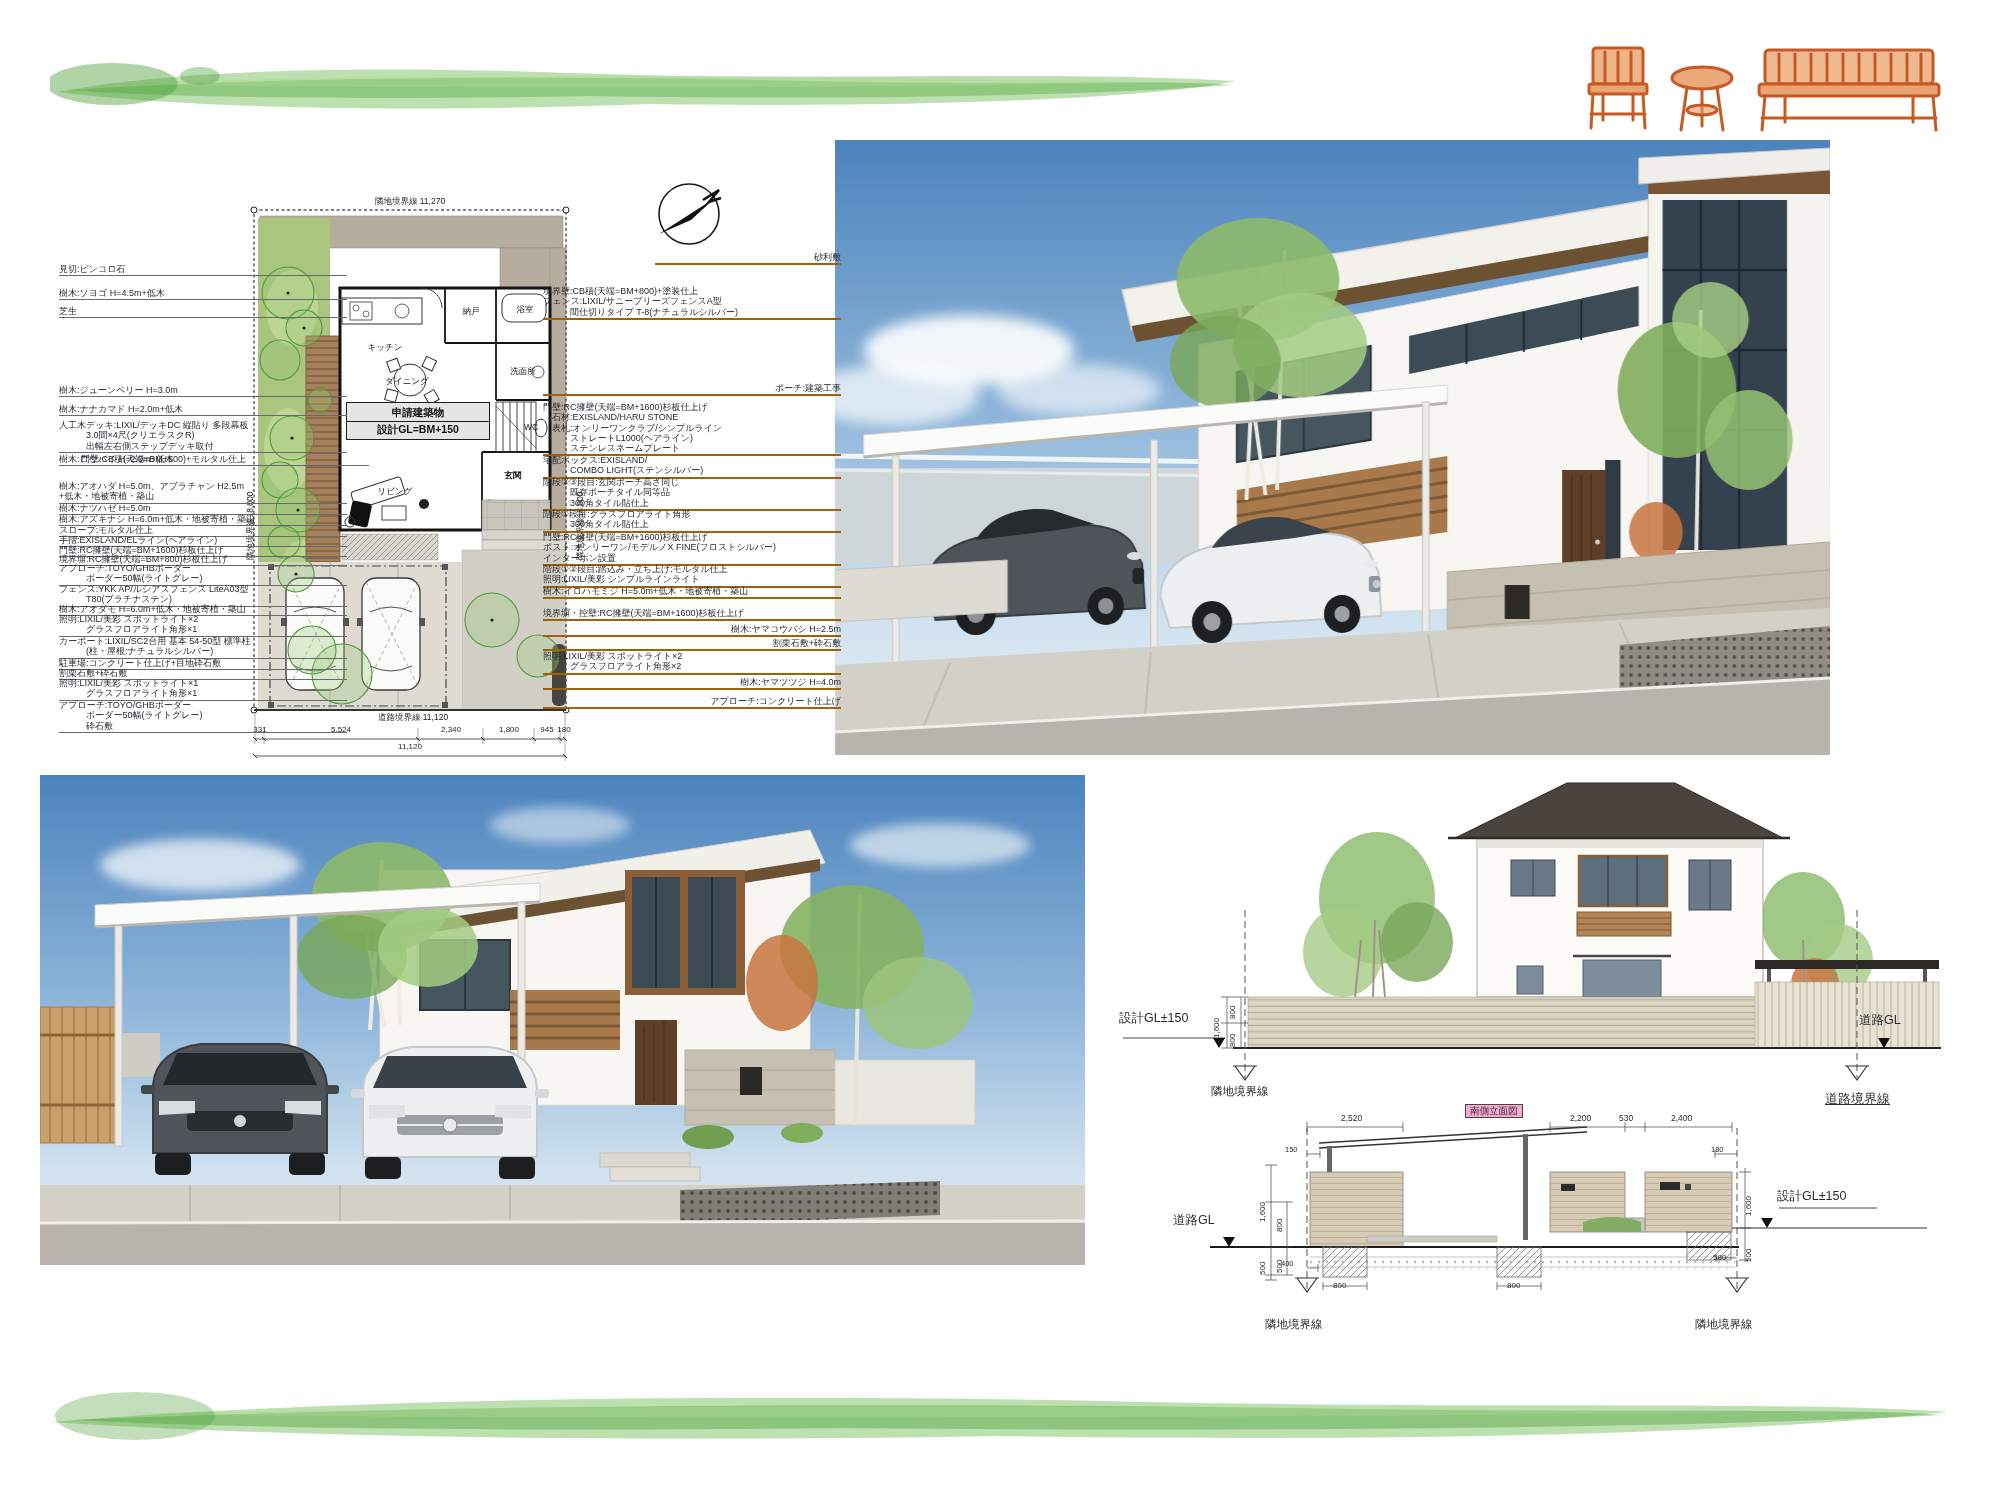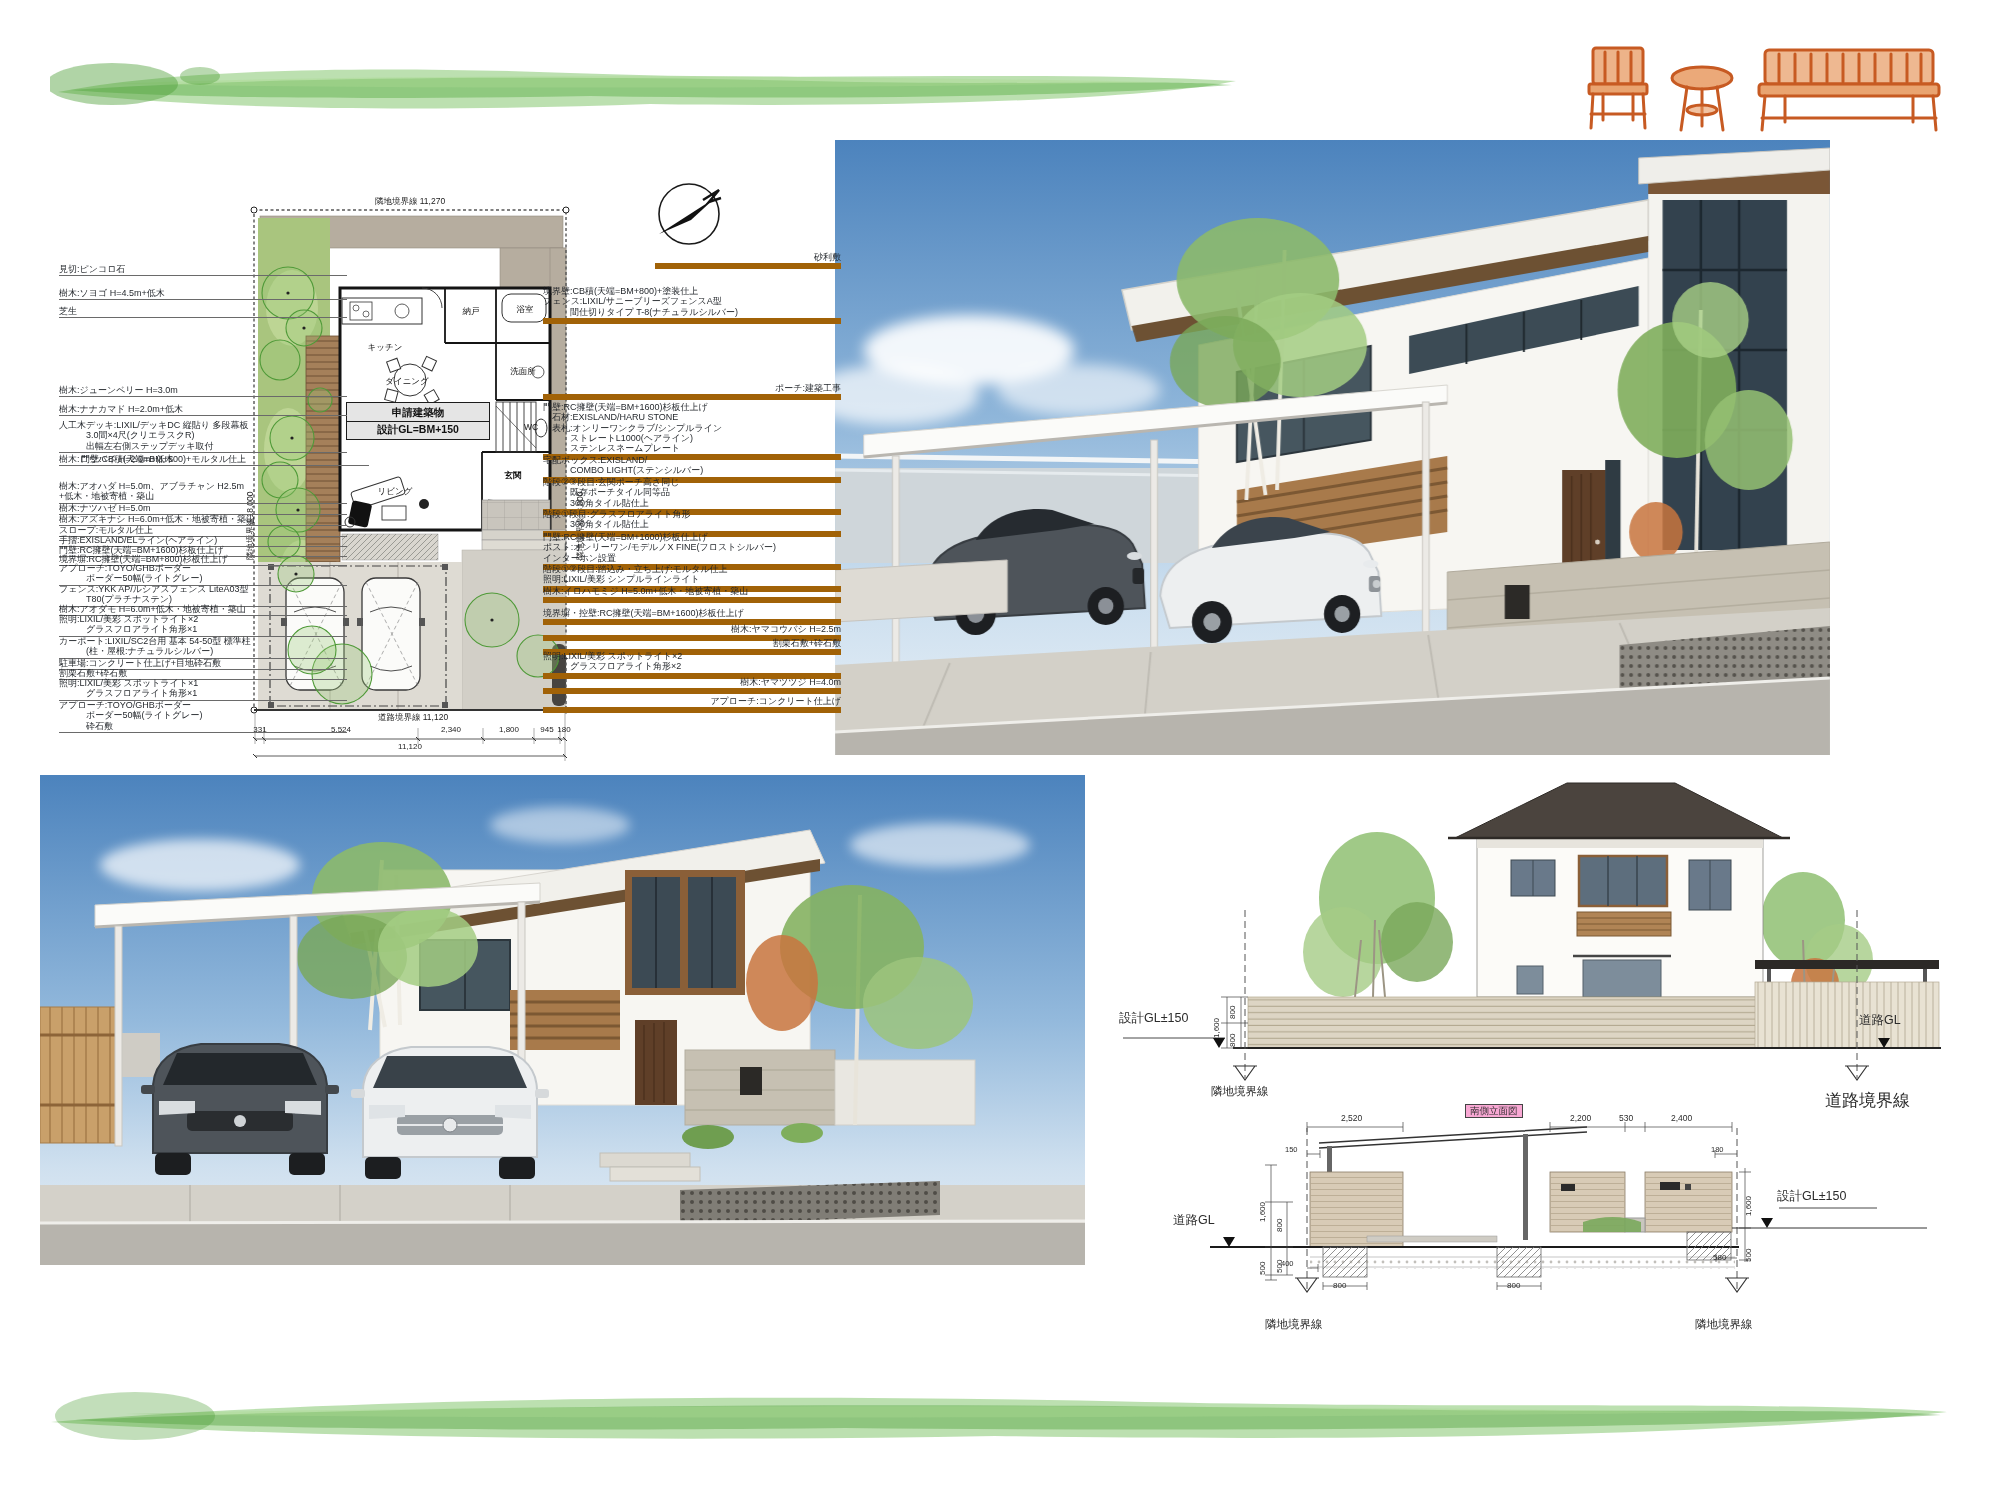--- a/index.html
+++ b/index.html
@@ -2,21 +2,21 @@
 <html><head>
 <meta charset="utf-8">
 <style>
   html,body{margin:0;padding:0;background:#fff;}
   .page{position:relative;width:2000px;height:1500px;background:#ffffff;overflow:hidden;
         font-family:"Liberation Sans","DejaVu Sans",sans-serif;color:#222;}
   .abs{position:absolute;}
   
   .lbl{position:absolute;color:#1f2328;line-height:1.14;white-space:pre-wrap;}
   .plabel-l{left:4px;width:288px;font-size:9px;border-bottom:1px solid #6a6a6a;padding-bottom:1px;z-index:5;}
-  .plabel-r{left:488px;width:298px;font-size:9px;border-bottom:6px solid #a16207;padding-bottom:1px;z-index:5;}
+  .plabel-r{left:488px;width:298px;font-size:9px;border-bottom:2px solid #a16207;padding-bottom:1px;z-index:5;}
   .room{position:absolute;font-size:8.5px;color:#111;white-space:nowrap;transform:translate(-50%,-50%);z-index:4;}
   .ann{position:absolute;font-size:8.5px;color:#222;white-space:nowrap;z-index:4;}
   .eann{position:absolute;font-size:8px;color:#2b2b2b;white-space:nowrap;z-index:4;line-height:1;}
   .ctr{transform:translateX(-50%);}
   .bx{border:1px solid #444;padding:1px 4px;background:#f9a8d4;}
   
   .panel{position:absolute;}
   .titlebox{position:absolute;left:291px;top:262px;width:142px;height:36px;border:1.6px solid #1c1c1c;
             background:#e5e5e5;z-index:3;display:flex;flex-direction:column;justify-content:center;}
   .titlebox div{text-align:center;font-size:10.5px;font-weight:bold;color:#111;line-height:1.45;}
@@ -703,21 +703,21 @@
     </svg>
 
     <div>
 
     <div class="eann" style="left: 4px; top: 242px; font-size: 12.5px;">設計GL±150</div>
         <div class="eann" style="left: 98px; top: 268px; font-size: 8px; transform: rotate(-90deg); transform-origin: 0px 0px;">1,600</div>
         <div class="eann" style="left: 114px; top: 249px; font-size: 8px; transform: rotate(-90deg); transform-origin: 0px 0px;">800</div>
         <div class="eann" style="left: 114px; top: 277px; font-size: 8px; transform: rotate(-90deg); transform-origin: 0px 0px;">800</div>
         <div class="eann" style="left: 96px; top: 316px; font-size: 11.5px;">隣地境界線</div>
         <div class="eann" style="left: 744px; top: 244px; font-size: 12.5px;">道路GL</div>
-        <div class="eann" style="left: 710px; top: 322px; font-size: 17px;">道路境界線</div>
+        <div class="eann" style="left: 710px; top: 322px; font-size: 13px; text-decoration: underline;">道路境界線</div>
         <div class="eann" style="left: 150px; top: 549px; font-size: 11.5px;">隣地境界線</div>
         <div class="eann" style="left: 580px; top: 549px; font-size: 11.5px;">隣地境界線</div>
         <div class="eann" style="left: 58px; top: 444px; font-size: 12.5px;">道路GL</div>
         <div class="eann" style="left: 662px; top: 420px; font-size: 12.5px;">設計GL±150</div>
         <div class="eann bx" style="left: 350px; top: 334px; font-size: 9.5px;">南側立面図</div>
         <div class="eann" style="left: 226px; top: 344px; font-size: 8.5px;">2,520</div>
         <div class="eann" style="left: 170px; top: 376px; font-size: 7.5px;">150</div>
         <div class="eann" style="left: 455px; top: 344px; font-size: 8.5px;">2,200</div>
         <div class="eann" style="left: 504px; top: 344px; font-size: 8.5px;">530</div>
         <div class="eann" style="left: 556px; top: 344px; font-size: 8.5px;">2,400</div>

